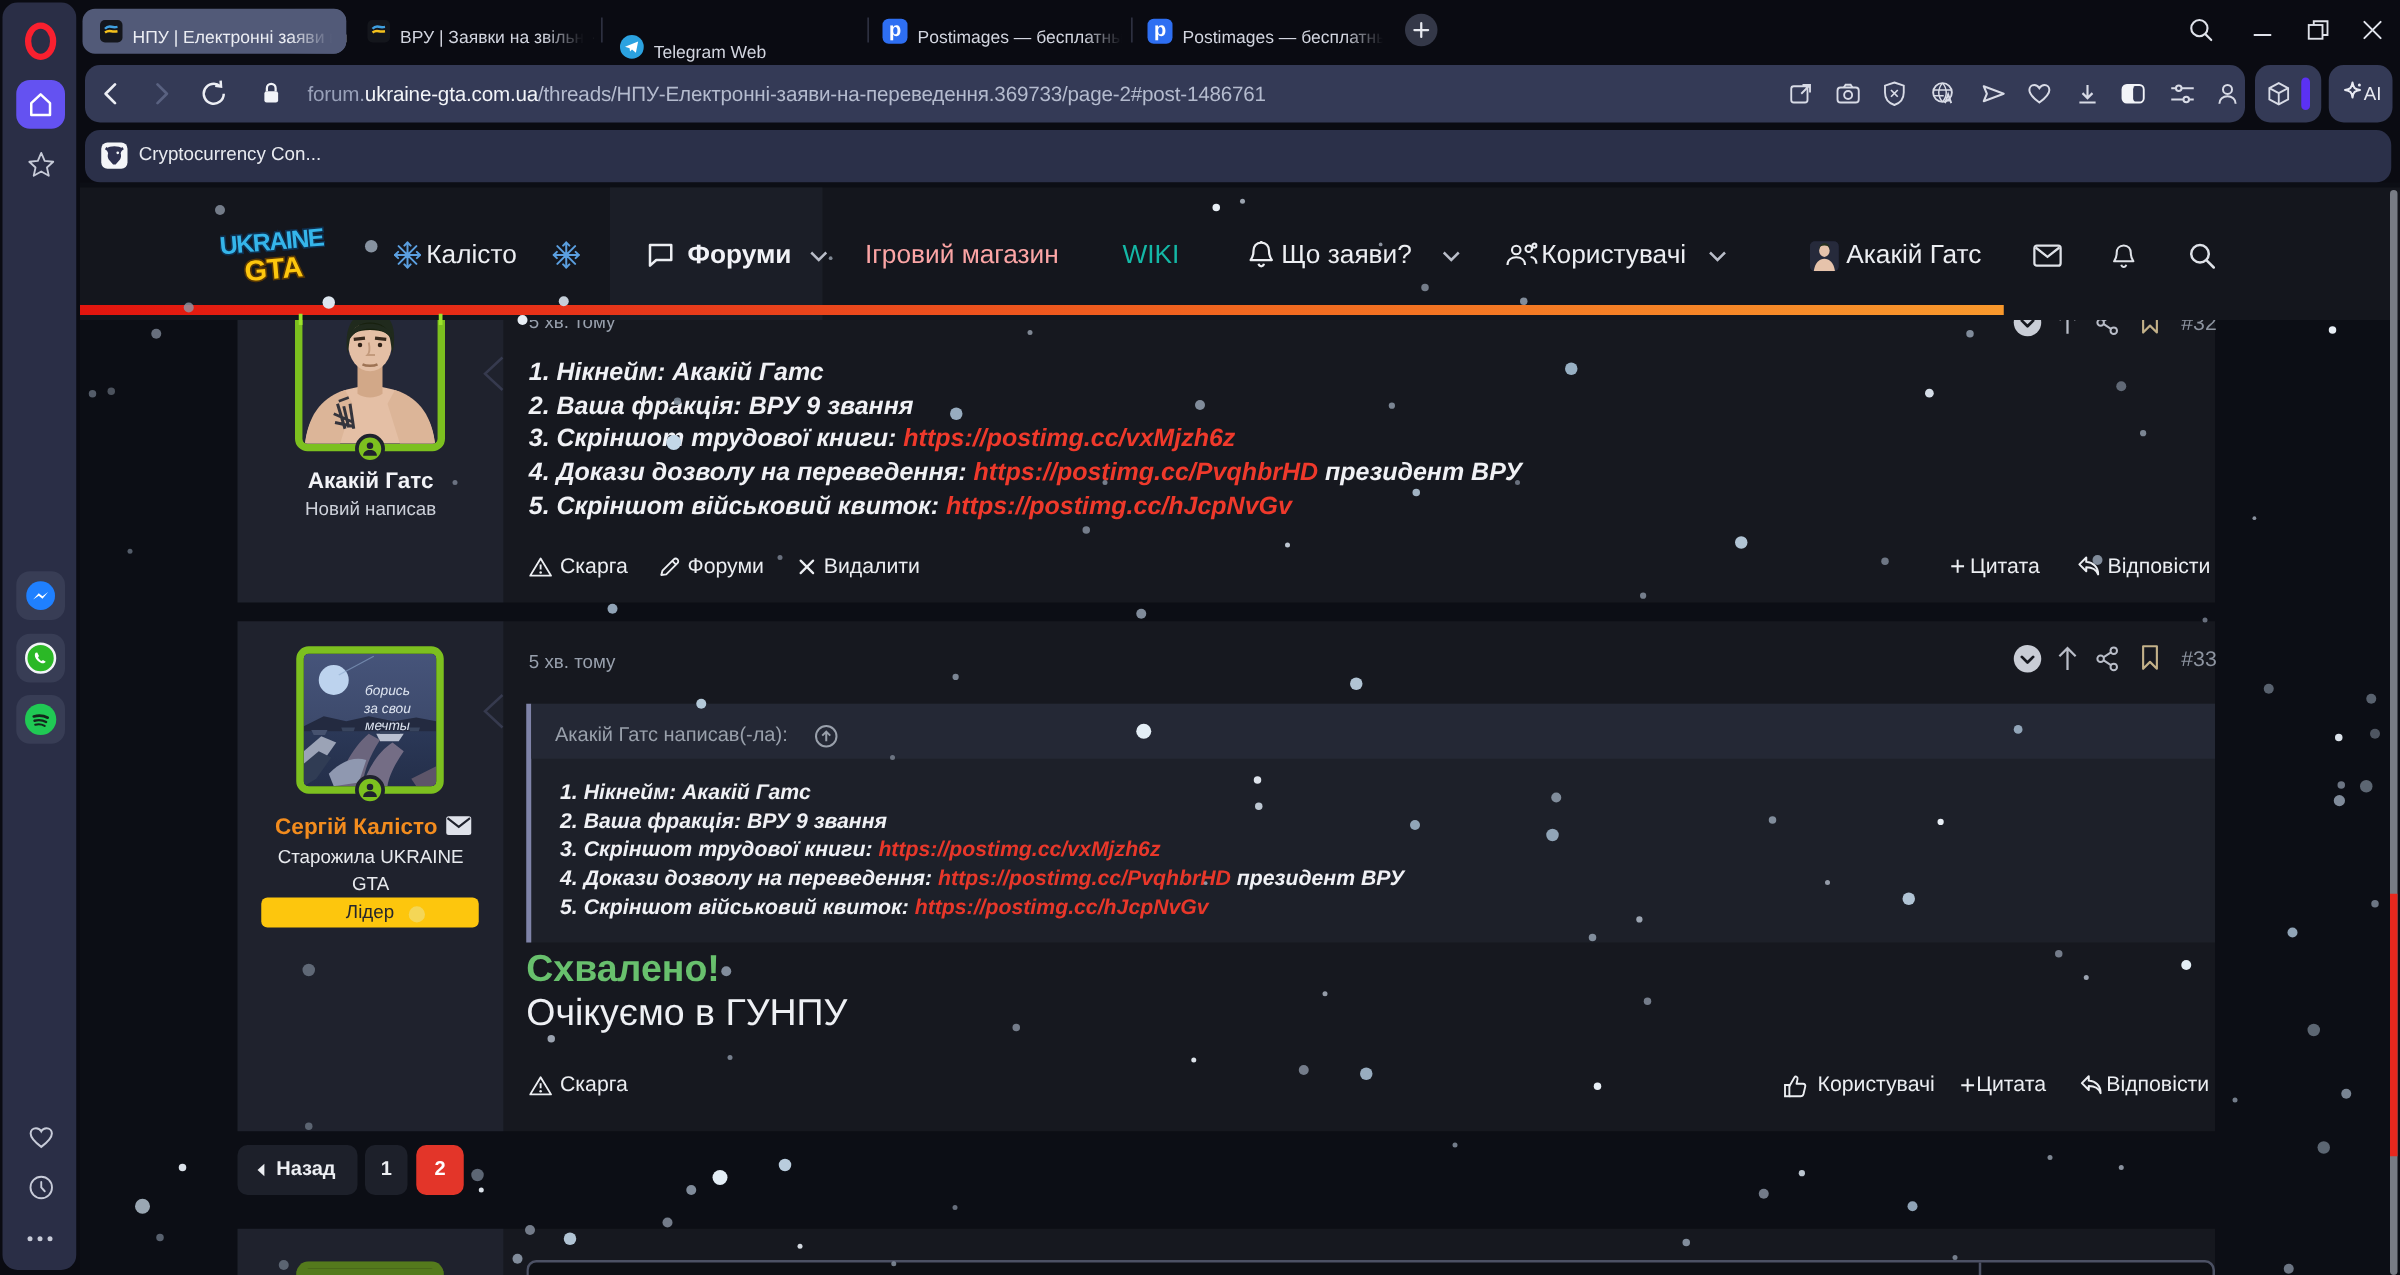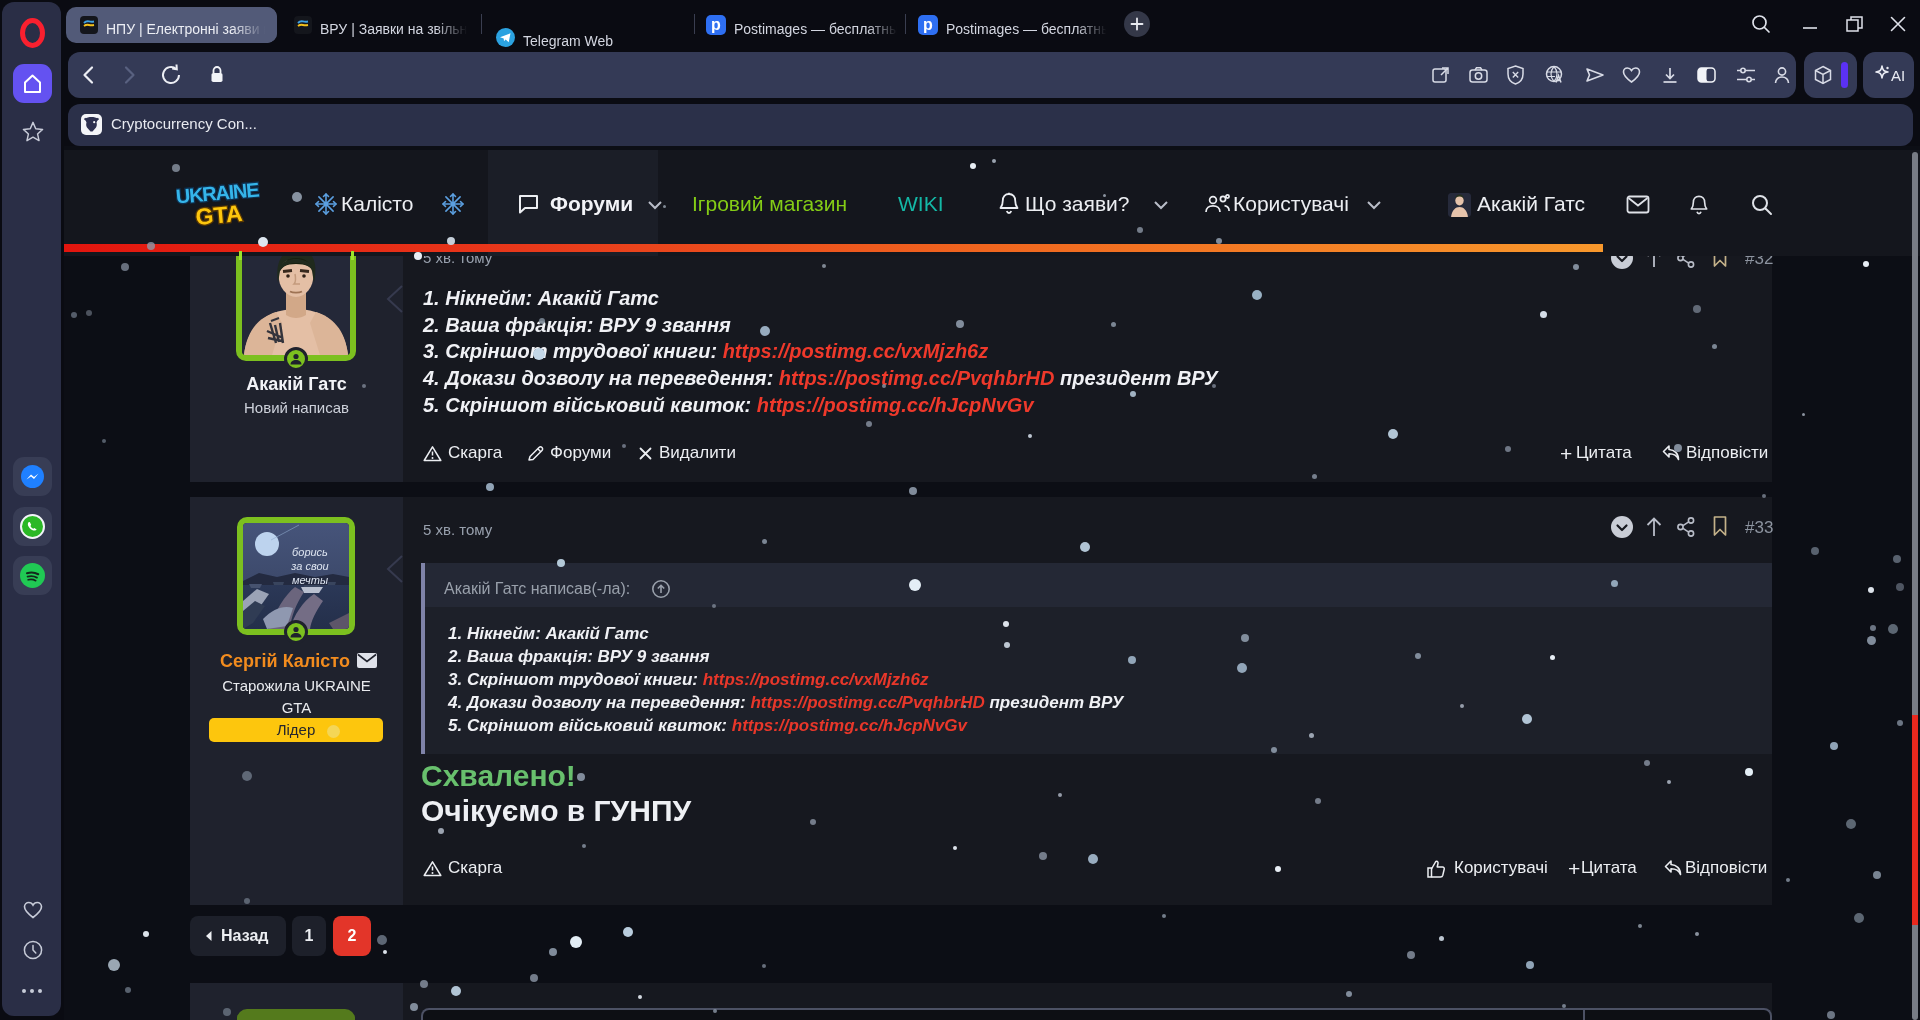--- a/index.html
+++ b/index.html
@@ -148,20 +148,21 @@
   <svg class="a" style="left:91px;top:11px" width="24" height="24" viewBox="0 0 24 24">
       <path d="M20 12 a8 8 0 1 1 -2.8 -6.1" fill="none" stroke="#eceef4" stroke-width="2"></path>
       <path d="M17.5 1.5 L17.8 6.3 L13.2 5.6" fill="none" stroke="#eceef4" stroke-width="2"></path>
     </svg>
 
   <svg class="a" style="left:137px;top:11px" width="24" height="24" viewBox="0 0 24 24">
       <rect x="6.5" y="10" width="11" height="9" rx="1.8" fill="#f2f4f8"></rect>
       <path d="M8.5 10 V7.5 a3.5 3.5 0 0 1 7 0 V10" fill="none" stroke="#f2f4f8" stroke-width="1.8"></path>
     </svg>
 
+  <div class="a" style="left:178px;top:15px;font-size:16.5px;letter-spacing:-0.15px;white-space:nowrap;color:#98a0b8">forum.<span style="color:#f2f4f8">ukraine-gta.com.ua</span><span style="color:#b4bbce">/threads/НПУ-Електронні-заяви-на-переведення.369733/page-2#post-1486761</span></div>
 
   <svg class="a" style="left:1363px;top:13px" width="20" height="20" viewBox="0 0 20 20">
       <rect x="2" y="4" width="13" height="13" rx="2" fill="none" stroke="#d8dbe6" stroke-width="1.5"></rect>
       <path d="M11 3 L17 3 L17 9 M17 3 L10 10" fill="none" stroke="#d8dbe6" stroke-width="1.5"></path>
     </svg>
   <svg class="a" style="left:1400px;top:13px" width="21" height="20" viewBox="0 0 21 20">
       <rect x="2" y="5" width="17" height="12" rx="2.5" fill="none" stroke="#d8dbe6" stroke-width="1.5"></rect>
       <path d="M7 5 L8.5 2.8 H12.5 L14 5" fill="none" stroke="#d8dbe6" stroke-width="1.5"></path>
       <circle cx="10.5" cy="11" r="3.2" fill="none" stroke="#d8dbe6" stroke-width="1.5"></circle>
     </svg>
@@ -401,21 +402,21 @@
       </svg>
   <div class="a" style="left:23px;top:59px;font-size:17px;line-height:23px;font-weight:bold;font-style:italic;color:#f0f1f5;white-space:nowrap">
 1. Нікнейм: Акакій Гатс<br>
 2. Ваша фракція: ВРУ 9 звання<br>
 3. Скріншот трудової книги: <span style="color:#e8372a">https://postimg.cc/vxMjzh6z</span><br>
 4. Докази дозволу на переведення: <span style="color:#e8372a">https://postimg.cc/PvqhbrHD</span> президент ВРУ<br>
 5. Скріншот військовий квиток: <span style="color:#e8372a">https://postimg.cc/hJcpNvGv</span>
   </div>
 </div>
 <div class="a" style="left:357px;top:613px;font-size:30px;font-weight:bold;color:#68c06d">Схвалено!</div>
-<div class="a" style="left:357px;top:648px;font-size:30px;font-weight:bold;color:#eef0f4">Очікуємо в ГУНПУ</div>
+<div class="a" style="left:357px;top:648px;font-size:30px;font-weight:normal;color:#eef0f4">Очікуємо в ГУНПУ</div>
 
 <div class="a" style="left:359px;top:712px;width:1325px;height:22px">
   <svg class="a" style="left:0;top:2px" width="19" height="17" viewBox="0 0 19 17">
         <path d="M9.5 1.8 L17.8 15.5 H1.2 Z" fill="none" stroke="#eceef2" stroke-width="1.5" stroke-linejoin="round"></path>
         <path d="M9.5 6.5 V10.5" stroke="#eceef2" stroke-width="1.5"></path>
         <circle cx="9.5" cy="13" r="1" fill="#eceef2"></circle>
       </svg>
   <div class="a" style="left:25px;top:0;font-size:17px;color:#eceef2">Скарга</div>
   <svg class="a" style="left:1003px;top:1px" width="20" height="20" viewBox="0 0 20 20">
         <path d="M2 9 H5.5 V18 H2 Z" fill="none" stroke="#eceef2" stroke-width="1.5"></path>
@@ -470,21 +471,21 @@
         </g>
       </svg>
 
   <svg class="a" style="left:453px;top:43px" width="23" height="22" viewBox="0 0 23 22">
         <path d="M3 3 H20 V15 H8 L3 19.5 Z" fill="none" stroke="#eceef2" stroke-width="2" stroke-linejoin="round"></path>
       </svg>
   <div class="a" style="left:486px;top:42px;font-size:21px;font-weight:bold;color:#f2f3f7">Форуми</div>
   <svg class="a" style="left:583px;top:50px" width="16" height="10" viewBox="0 0 16 10">
         <path d="M2 2 L8 8 L14 2" fill="none" stroke="#b9bdc8" stroke-width="2"></path>
       </svg>
-  <div class="a" style="left:628px;top:42px;font-size:21px;color:#84cc16">Ігровий магазин</div>
+  <div class="a" style="left:628px;top:42px;font-size:21px;color:#fca5a5">Ігровий магазин</div>
   <div class="a" style="left:834px;top:42px;font-size:21px;color:#14b8a6">WIKI</div>
 
   <svg class="a" style="left:934px;top:41px" width="22" height="24" viewBox="0 0 22 24">
         <path d="M11 3 C7 3 4.8 6 4.8 9.5 C4.8 14 3.5 15.5 2.5 17 H19.5 C18.5 15.5 17.2 14 17.2 9.5 C17.2 6 15 3 11 3 Z" fill="none" stroke="#eceef2" stroke-width="1.8" stroke-linejoin="round"></path>
         <path d="M11 3 V1.8" stroke="#eceef2" stroke-width="1.8"></path>
         <path d="M8.8 20 c.4 1.3 1.2 2 2.2 2 s1.8-.7 2.2-2" fill="none" stroke="#eceef2" stroke-width="1.8"></path>
       </svg>
   <div class="a" style="left:961px;top:42px;font-size:21px;color:#eceef2">Що заяви?</div>
   <svg class="a" style="left:1089px;top:50px" width="16" height="10" viewBox="0 0 16 10">
         <path d="M2 2 L8 8 L14 2" fill="none" stroke="#b9bdc8" stroke-width="2"></path>

